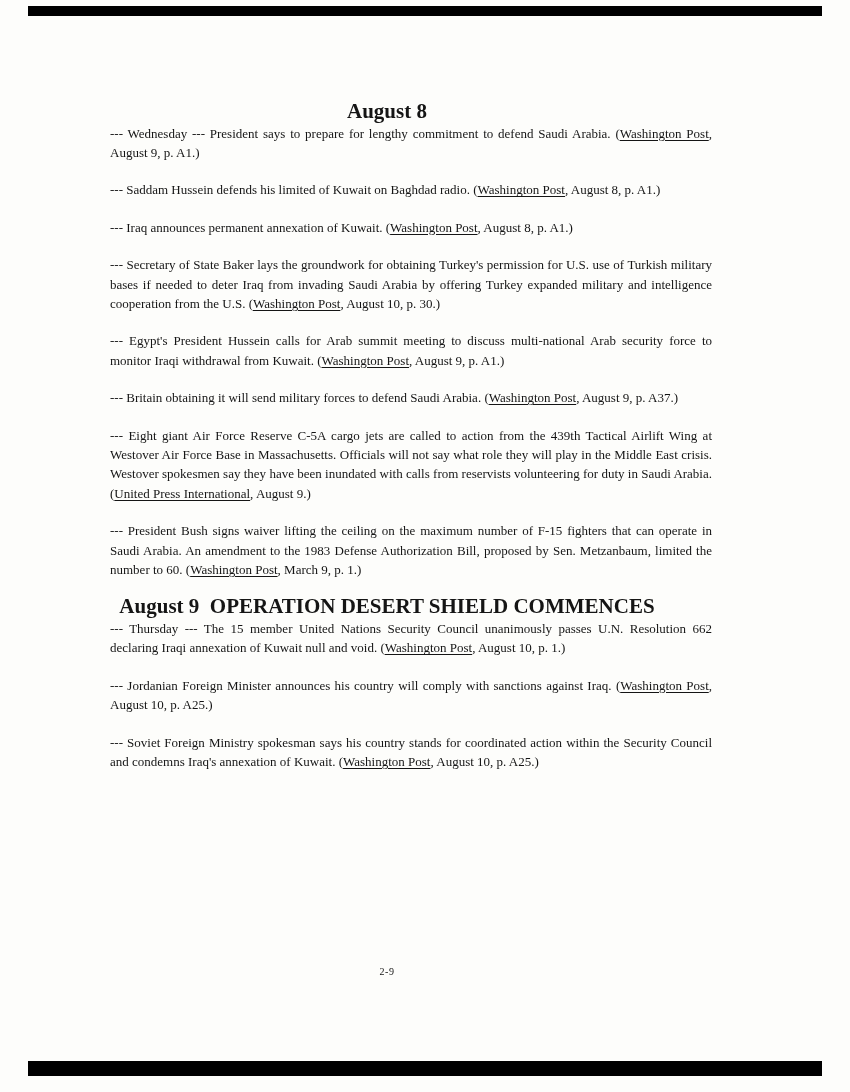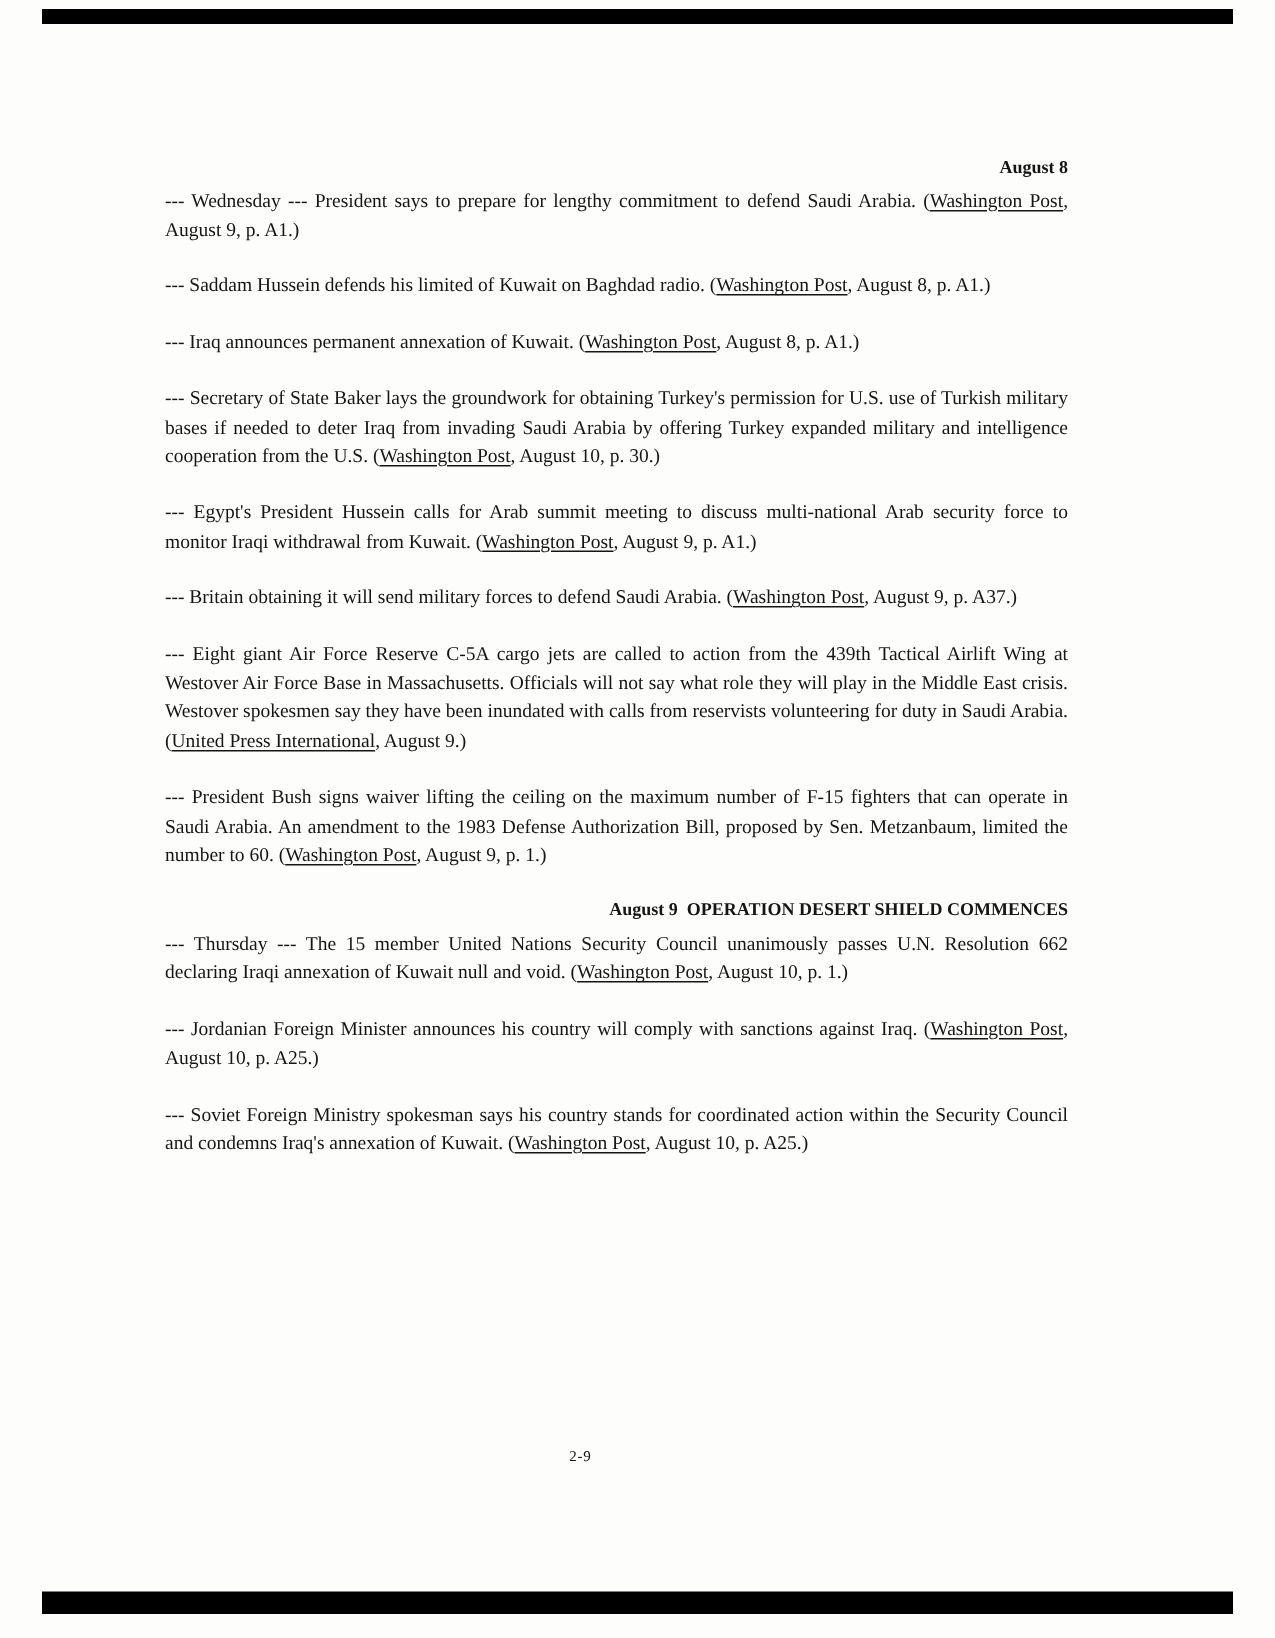--- a/index.html
+++ b/index.html
@@ -26,24 +26,24 @@
   .rule-bottom { top: 1061px; height: 15px; }
   .content {
     position: absolute;
     top: 102px;
     left: 62px;
     width: 650px;
   }
   .section { margin: 0 0 14px 0; }
   .section-heading {
     margin: 0 0 2px 0;
-    font-size: 12px;
+    font-size: 21px;
     line-height: 19.5px;
     font-weight: bold;
-    text-align: right;
+    text-align: center;
   }
   .entry {
     margin: 0 0 18px 48px;
     font-size: 13px;
     line-height: 19.4px;
     text-align: justify;
   }
   .entry span.u {
     text-decoration: underline;
     text-underline-offset: 2px;
@@ -69,21 +69,21 @@
 
     <div class="section">
       <h2 class="section-heading">August 8</h2>
       <p class="entry"><span>--- Wednesday --- President says to prepare for lengthy commitment to defend Saudi Arabia. (</span><span class="u">Washington Post</span><span>, August 9, p. A1.)</span></p>
       <p class="entry"><span>--- Saddam Hussein defends his limited of Kuwait on Baghdad radio.  (</span><span class="u">Washington Post</span><span>, August 8, p. A1.)</span></p>
       <p class="entry"><span>--- Iraq announces permanent annexation of Kuwait. (</span><span class="u">Washington Post</span><span>, August 8, p. A1.)</span></p>
       <p class="entry"><span>--- Secretary of State Baker lays the groundwork for obtaining Turkey's permission for U.S. use of Turkish military bases if needed to deter Iraq from invading Saudi Arabia by offering Turkey expanded military and intelligence cooperation from the U.S. (</span><span class="u">Washington Post</span><span>, August 10, p. 30.)</span></p>
       <p class="entry"><span>--- Egypt's President Hussein calls for Arab summit meeting to discuss multi-national Arab security force to monitor Iraqi withdrawal from Kuwait. (</span><span class="u">Washington Post</span><span>, August 9, p. A1.)</span></p>
       <p class="entry"><span>--- Britain obtaining it will send military forces to defend Saudi Arabia.  (</span><span class="u">Washington Post</span><span>, August 9, p. A37.)</span></p>
       <p class="entry"><span>--- Eight giant Air Force Reserve C-5A cargo jets are called to action from the 439th Tactical Airlift Wing at Westover Air Force Base in Massachusetts. Officials will not say what role they will play in the Middle East crisis. Westover spokesmen say they have been inundated with calls from reservists volunteering for duty in Saudi Arabia. (</span><span class="u">United Press International</span><span>, August 9.)</span></p>
-      <p class="entry"><span>--- President Bush signs waiver lifting the ceiling on the maximum number of F-15 fighters that can operate in Saudi Arabia. An amendment to the 1983 Defense Authorization Bill, proposed by Sen. Metzanbaum, limited the number to 60. (</span><span class="u">Washington Post</span><span>, August 9, p. 1.)</span></p>
+      <p class="entry"><span>--- President Bush signs waiver lifting the ceiling on the maximum number of F-15 fighters that can operate in Saudi Arabia. An amendment to the 1983 Defense Authorization Bill, proposed by Sen. Metzanbaum, limited the number to 60. (</span><span class="u">Washington Post</span><span>, March 9, p. 1.)</span></p>
     </div>
 
     <div class="section">
       <h2 class="section-heading">August 9&nbsp; OPERATION DESERT SHIELD COMMENCES</h2>
       <p class="entry"><span>--- Thursday --- The 15 member United Nations Security Council unanimously passes U.N. Resolution 662 declaring Iraqi annexation of Kuwait null and void. (</span><span class="u">Washington Post</span><span>, August 10, p. 1.)</span></p>
       <p class="entry"><span>--- Jordanian Foreign Minister announces his country will comply with sanctions against Iraq.  (</span><span class="u">Washington Post</span><span>, August 10, p. A25.)</span></p>
       <p class="entry"><span>---  Soviet Foreign Ministry spokesman says his country stands for coordinated action within the Security Council and condemns Iraq's annexation of Kuwait.  (</span><span class="u">Washington Post</span><span>, August 10, p. A25.)</span></p>
     </div>
 
   </div>

